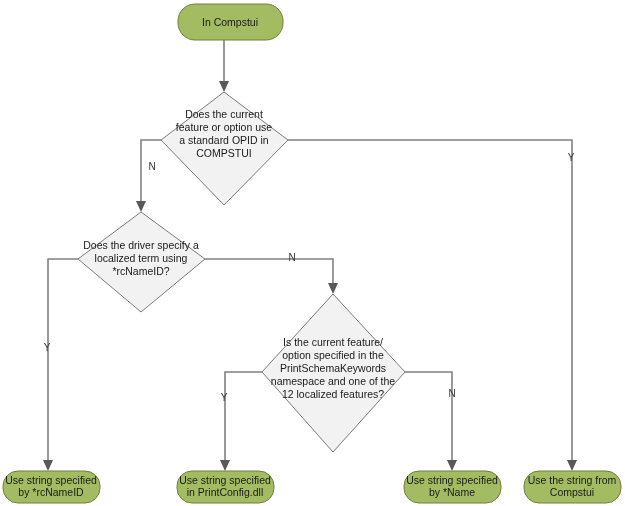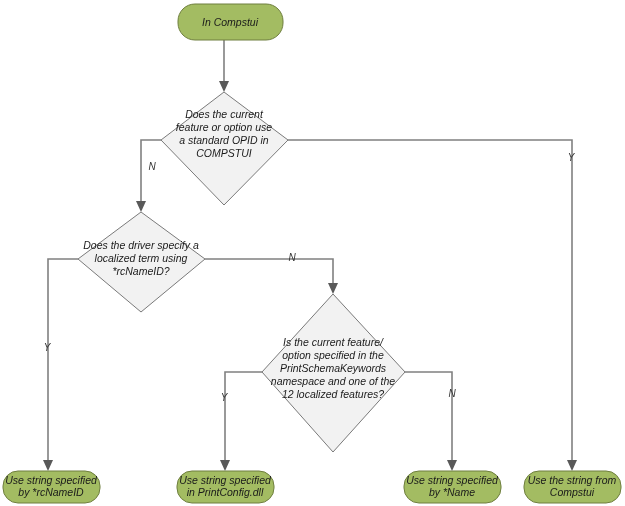--- a/index.html
+++ b/index.html
@@ -10,21 +10,20 @@
   body {
     width: 625px;
     height: 506px;
     font-family: "Liberation Sans", sans-serif;
     overflow: hidden;
   }
   #flowchart-root {
     position: relative;
     width: 494px;
     height: 506px;
-    font-style: italic;
   }
   svg.chart-svg {
     position: absolute;
     top: 0;
     left: 0;
     width: 625px;
     height: 506px;
     display: block;
   }
   .node-text {

